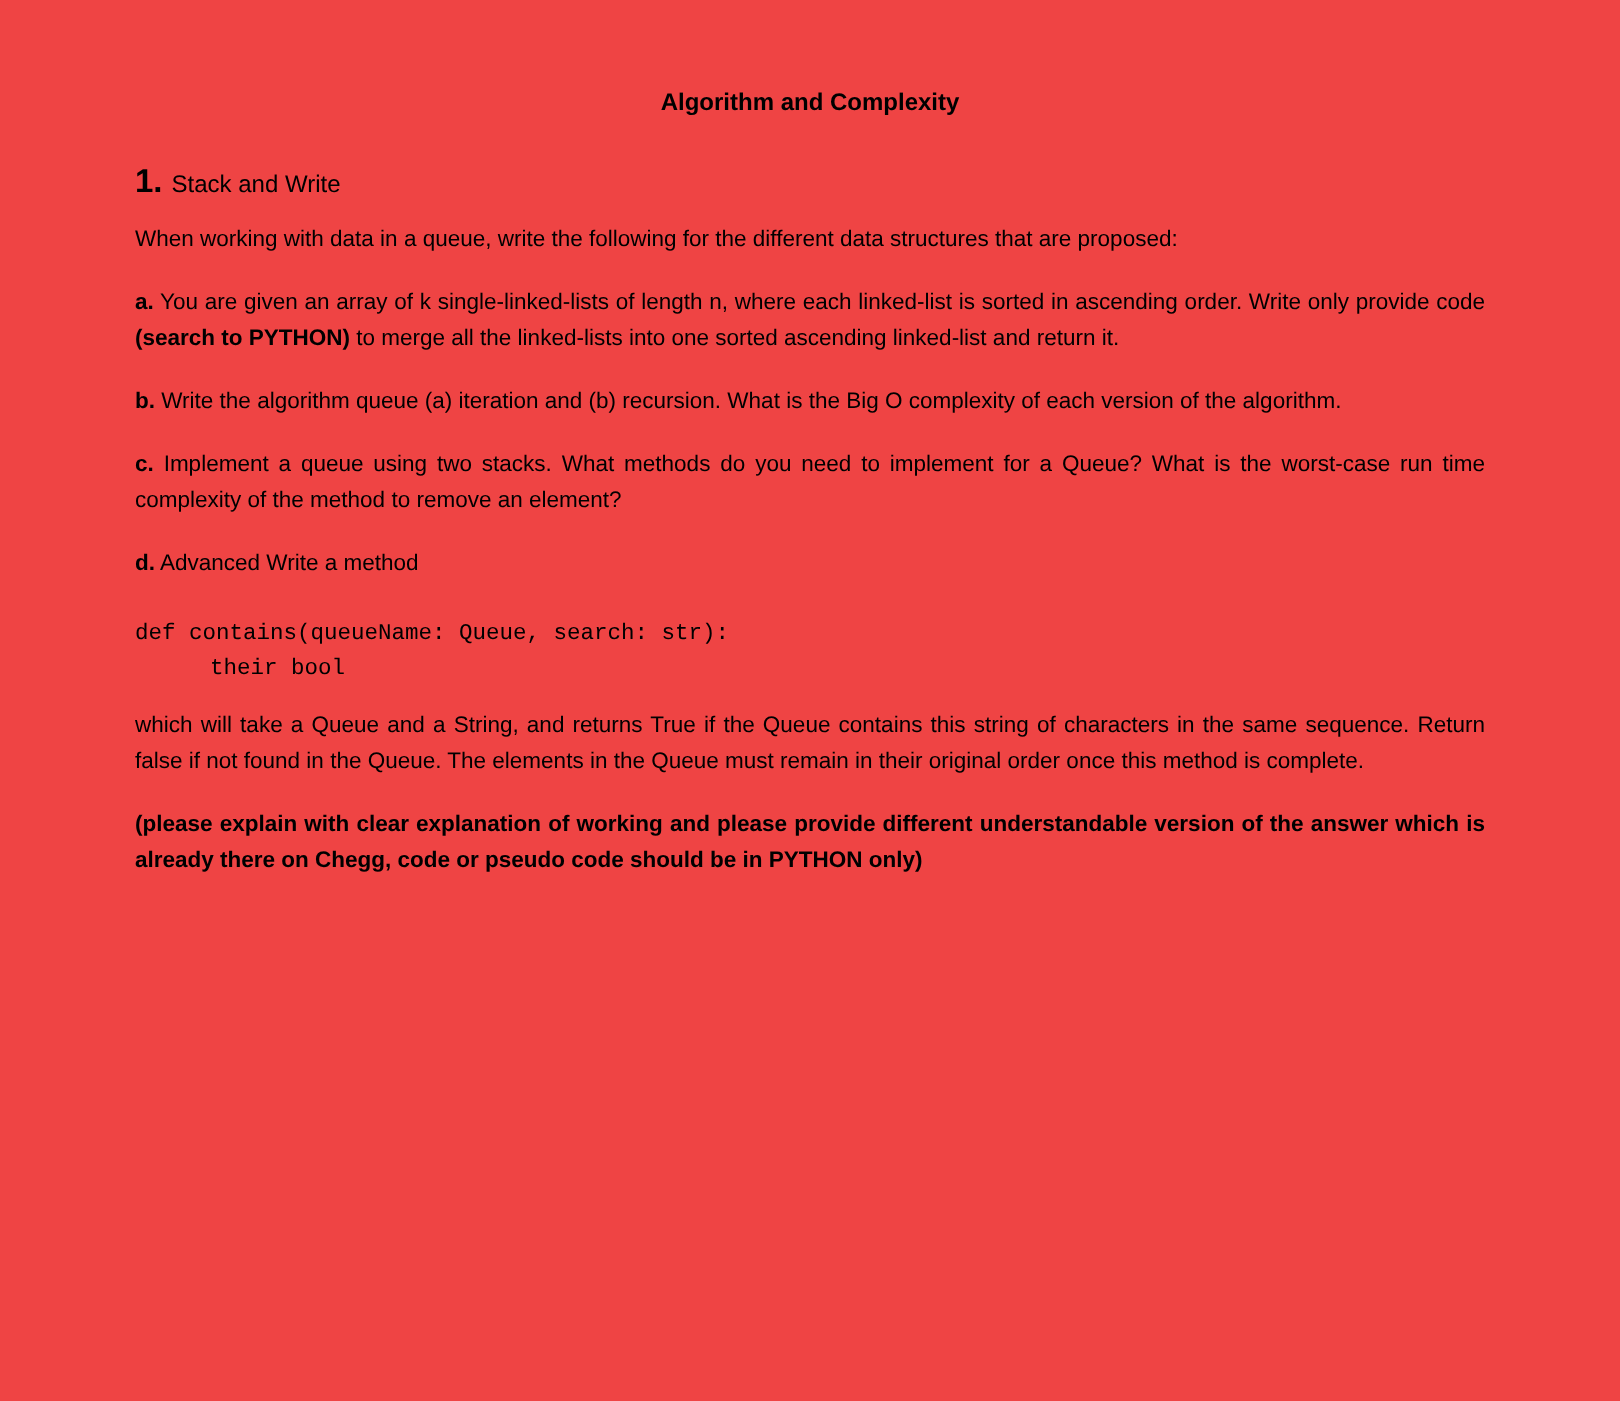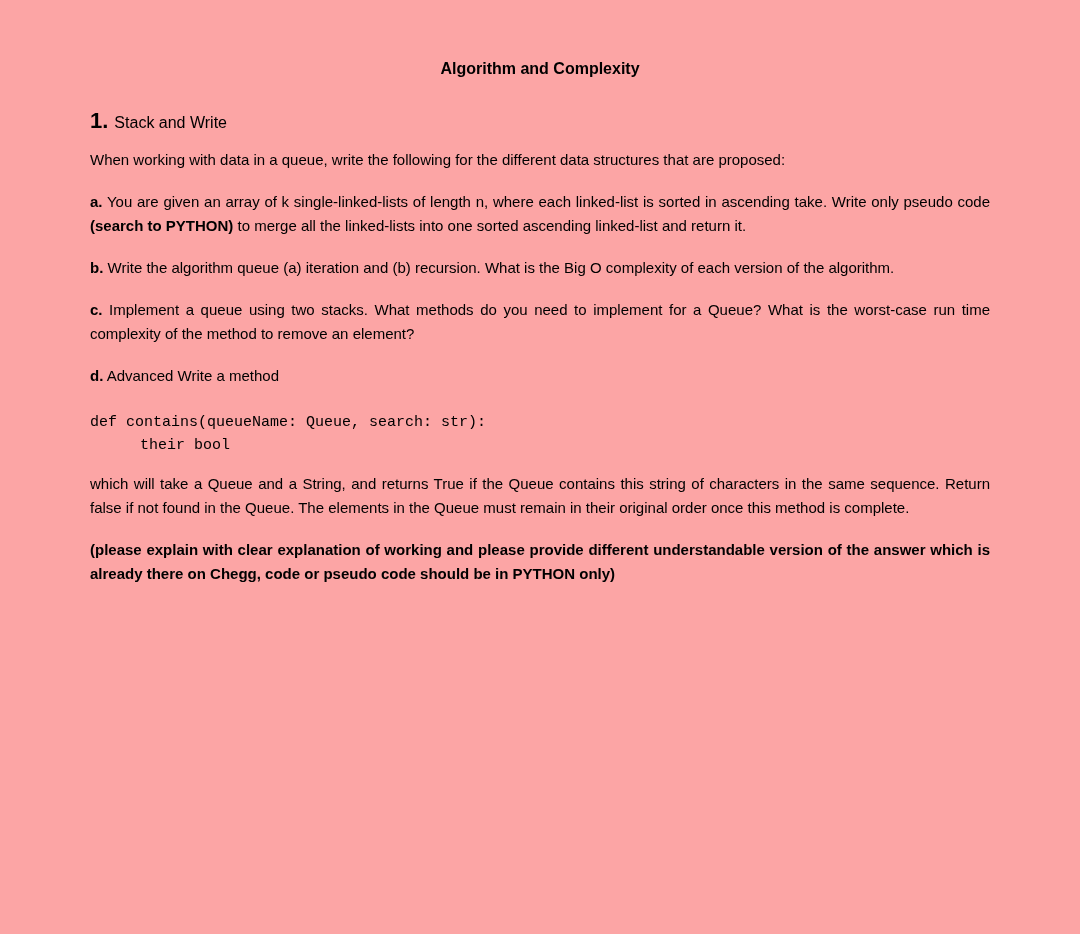--- a/index.html
+++ b/index.html
@@ -13,21 +13,21 @@
       font-family: Arial, sans-serif;
       font-size: 15px;
       color: #000000;
       width: 1080px;
       min-height: 934px;
     }
 
     .page-container {
       width: 1080px;
       min-height: 934px;
-      background: #fca5a5;
+      background: #ef4444;
       padding: 60px 90px 60px 90px;
     }
 
     .page-title {
       text-align: center;
       font-weight: bold;
       font-size: 16px;
       margin-bottom: 30px;
     }
 
@@ -98,21 +98,21 @@
   <div class="page-title">Algorithm and Complexity</div>
 
   <div class="section-header">
     <span class="section-number">1.</span>
     <span class="section-label">Stack and Write</span>
   </div>
 
   <p class="paragraph">When working with data in a queue, write the following for the different data structures that are proposed:</p>
 
   <div class="sub-item">
-    <span class="label">a.</span><span> You are given an array of k single-linked-lists of length n, where each linked-list is sorted in ascending take. Write only pseudo code </span><strong>(search to PYTHON)</strong><span> to merge all the linked-lists into one sorted ascending linked-list and return it.</span>
+    <span class="label">a.</span><span> You are given an array of k single-linked-lists of length n, where each linked-list is sorted in ascending order. Write only provide code </span><strong>(search to PYTHON)</strong><span> to merge all the linked-lists into one sorted ascending linked-list and return it.</span>
   </div>
 
   <div class="sub-item">
     <span class="label">b.</span><span> Write the algorithm queue (a) iteration and (b) recursion. What is the Big O complexity of each version of the algorithm.</span>
   </div>
 
   <div class="sub-item">
     <span class="label">c.</span><span> Implement a queue using two stacks. What methods do you need to implement for a Queue? What is the worst-case run time complexity of the method to remove an element?</span>
   </div>
 

